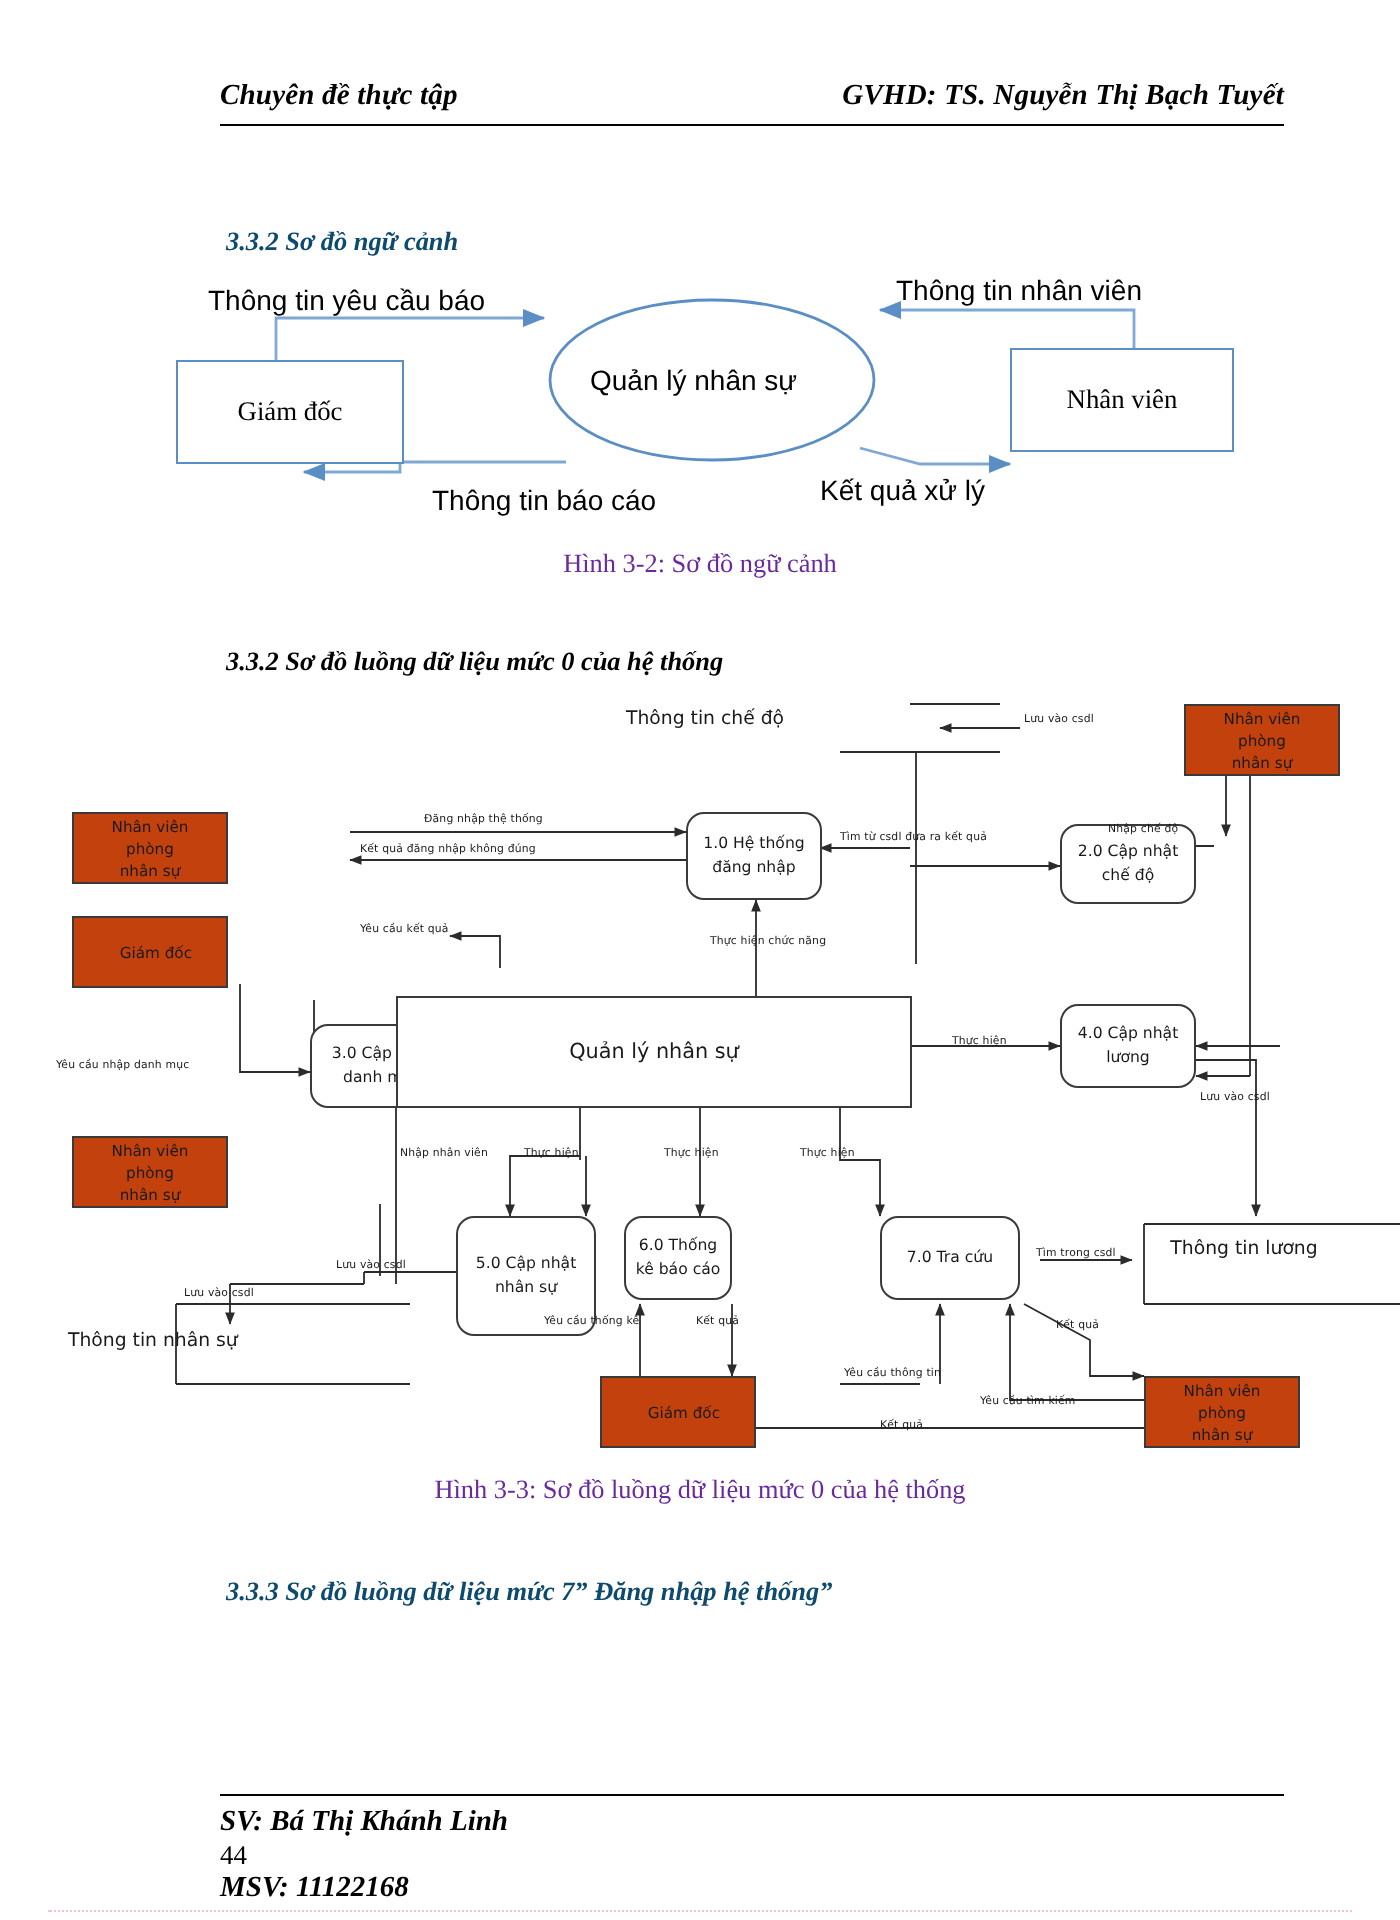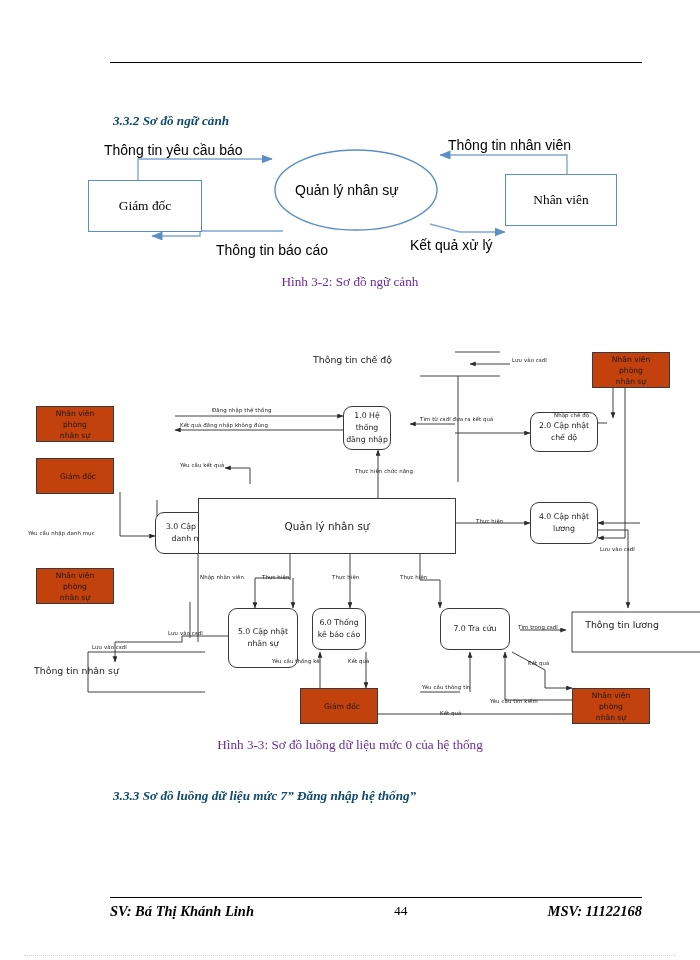--- a/index.html
+++ b/index.html
@@ -26,21 +26,21 @@
   }
 
   
   .ftr-rule{
     position:absolute;left:110px;top:897px;width:532px;height:0;
     border-top:1.6px solid #000;
   }
   .ftr{
     position:absolute;left:110px;top:903px;width:532px;
     display:flex;justify-content:space-between;align-items:flex-start;
-    font-size:14.5px;color:#000;
+    font-size:14.5px;color:#000;flex-direction:column;
   }
   .ftr .sv,.ftr .msv{font-weight:bold;font-style:italic;}
   .ftr .pg{font-weight:normal;font-style:normal;font-size:13.5px;}
   .bottom-dots{
     position:absolute;left:24px;top:955px;width:652px;height:1px;
     border-top:1.4px dotted #f2a8d4;opacity:.75;
   }
 
   
   .h-orange{
@@ -98,20 +98,24 @@
   .d-flow{
     position:absolute;font-family:"DejaVu Sans", sans-serif;
     font-size:5.4px;color:#1a1a1a;white-space:nowrap;letter-spacing:.1px;
   }
 </style>
 </head>
 <body>
 
 <div class="page">
 
+  <div class="hdr">
+    <span>Chuyên đề thực tập</span>
+    <span>GVHD: TS. Nguyễn Thị Bạch Tuyết</span>
+  </div>
   <div class="hdr-rule"></div>
 
   <div class="h-orange" style="left:113px;top:113px;">3.3.2 Sơ đồ ngữ cảnh</div>
 
   <div id="ctx">
     <svg width="700" height="140" viewBox="0 0 700 140">
       <defs>
         <marker id="ab" markerWidth="9" markerHeight="9" refX="7.5" refY="3.2" orient="auto">
           <path d="M0,0 L8,3.2 L0,6.4 z" fill="#5a8ec4"></path>
         </marker>
@@ -137,20 +141,21 @@
     <div class="ctx-lbl" style="left:295px;top:50px;">Quản lý nhân sự</div>
 
     <div class="ctx-lbl" style="left:104px;top:10px;">Thông tin yêu cầu báo</div>
     <div class="ctx-lbl" style="left:448px;top:5px;">Thông tin nhân viên</div>
     <div class="ctx-lbl" style="left:216px;top:110px;">Thông tin báo cáo</div>
     <div class="ctx-lbl" style="left:410px;top:105px;">Kết quả xử lý</div>
   </div>
 
   <div class="cap" style="left:0;top:274px;width:700px;">Hình 3-2: Sơ đồ ngữ cảnh</div>
 
+  <div class="h-black" style="left:113px;top:323px;">3.3.2 Sơ đồ luồng dữ liệu mức 0 của hệ thống</div>
 
   <div id="dfd">
     <svg width="700" height="392" viewBox="0 0 700 392">
       <defs>
         <marker id="ad" markerWidth="8" markerHeight="8" refX="6.4" refY="2.7" orient="auto">
           <path d="M0,0 L6.8,2.7 L0,5.4 z" fill="#2b2b2b"></path>
         </marker>
       </defs>
       <g fill="none" stroke="#2b2b2b" stroke-width="0.9">
 
@@ -248,21 +253,21 @@
     <div class="d-ext" style="left:592px;top:12px;width:78px;height:34px;">
       <span>Nhân viên phòng nhân sự</span>
     </div>
     <div class="d-ext" style="left:572px;top:348px;width:78px;height:34px;">
       <span>Nhân viên phòng nhân sự</span>
     </div>
     <div class="d-ext" style="left:300px;top:348px;width:78px;height:34px;">
       <span>Giám đốc</span>
     </div>
 
-    <div class="d-proc" style="left:343px;top:66px;width:48px;height:44px;">
+    <div class="d-proc" style="left:343px;top:66px;width:68px;height:44px;">
       <span>1.0 Hệ thống đăng nhập</span>
     </div>
     <div class="d-proc" style="left:530px;top:72px;width:68px;height:40px;">
       <span>2.0 Cập nhật chế độ</span>
     </div>
     <div class="d-proc" style="left:155px;top:172px;width:72px;height:42px;">
       <span>3.0 Cập nhật danh mục</span>
     </div>
     <div class="d-proc" style="left:530px;top:162px;width:68px;height:42px;">
       <span>4.0 Cập nhật lương</span>

